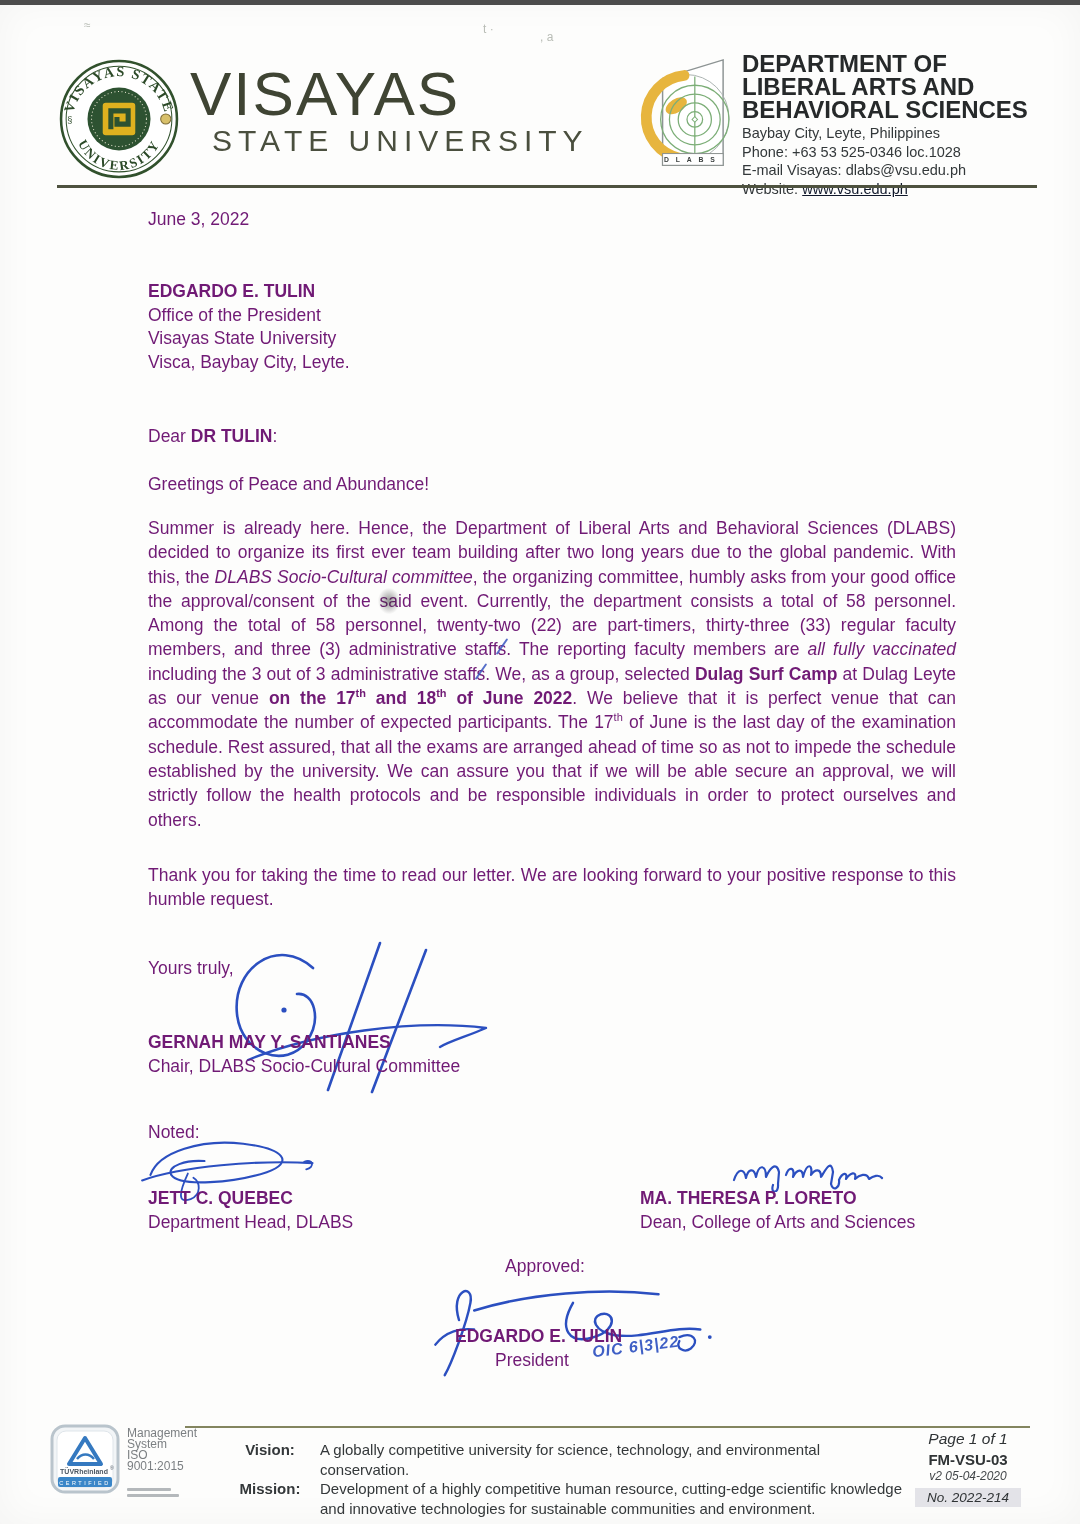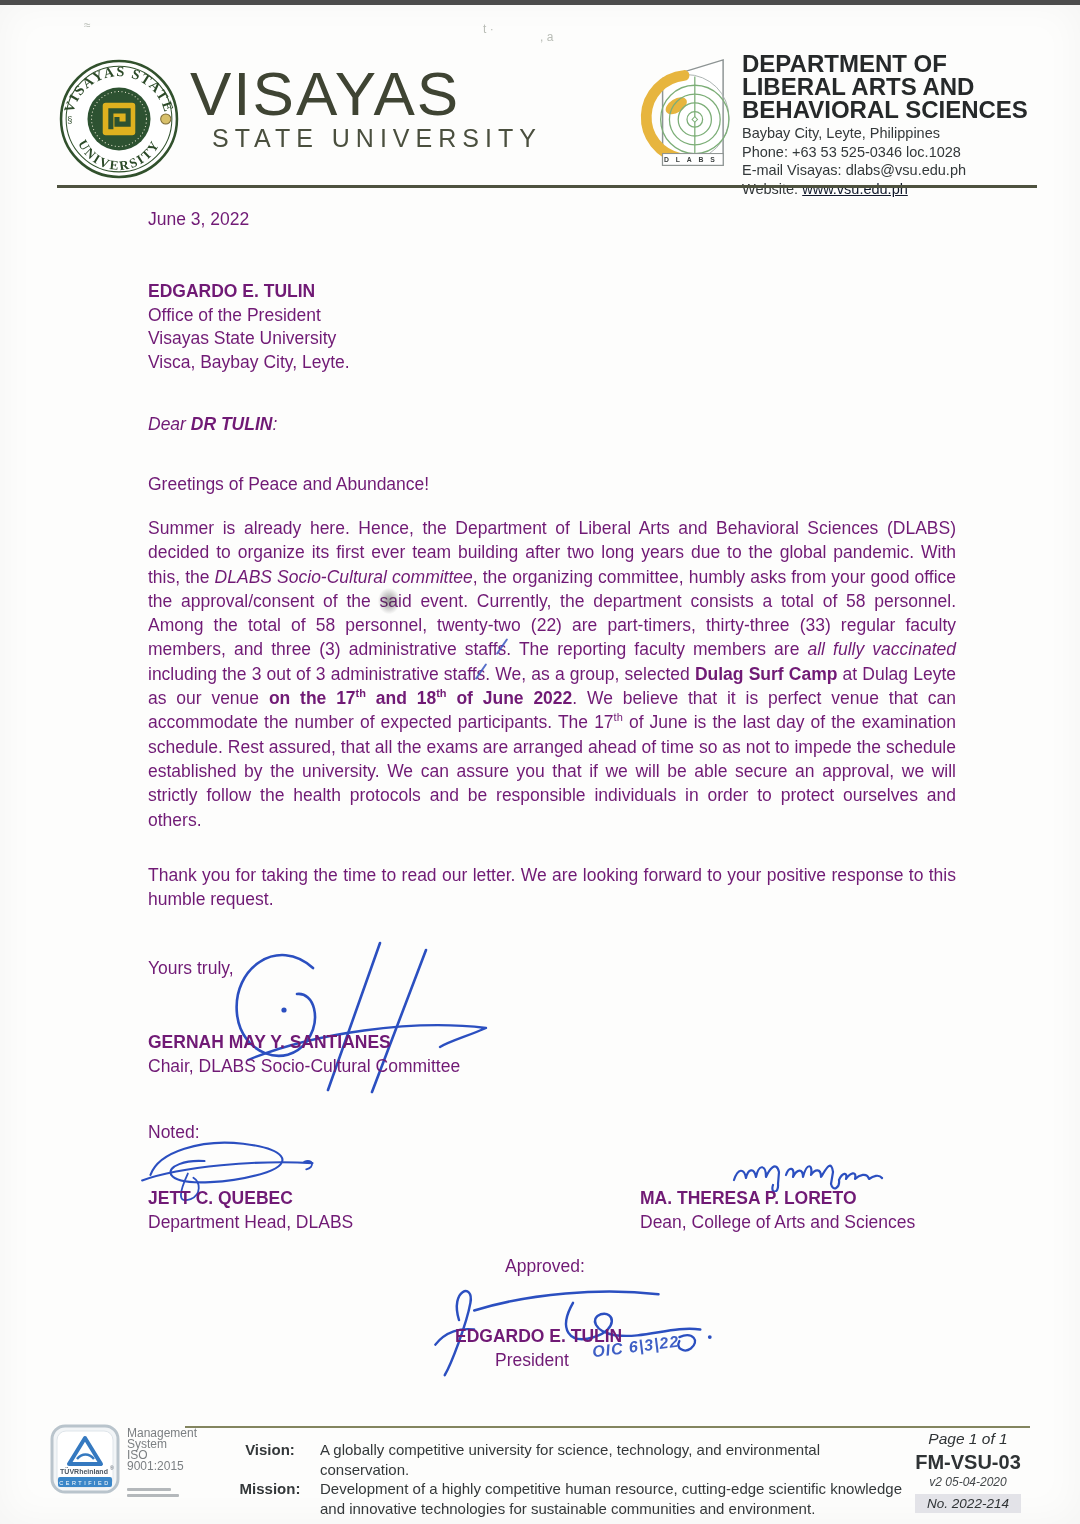--- a/index.html
+++ b/index.html
@@ -5,21 +5,21 @@
   html,body{margin:0;padding:0;background:#e8e8e8;}
   .page{position:relative;width:1080px;height:1524px;background:#fdfdfc;overflow:hidden;
         font-family:"Liberation Sans",sans-serif;color:#2e2e2e;box-shadow:inset 0 0 40px rgba(0,0,0,.04);}
   .topbar{position:absolute;top:0;left:0;width:100%;height:5px;background:#4c4c4c;}
   .artifact{position:absolute;color:#b9bdb6;font-size:12px;pointer-events:none;}
 
   
   .seal{position:absolute;left:58px;top:58px;width:122px;height:122px;}
   .wordmark{position:absolute;left:190px;top:62px;color:#3f4433;}
   .wordmark .big{font-size:62px;letter-spacing:2px;font-weight:400;line-height:64px;}
-  .wordmark .sub{font-size:25px;letter-spacing:6px;color:#4a4f3e;margin-left:22px;margin-top:-2px;}
+  .wordmark .sub{font-size:30px;letter-spacing:6px;color:#4a4f3e;margin-left:22px;margin-top:-2px;}
   .dlabs-logo{position:absolute;left:633px;top:55px;width:108px;height:122px;}
   .dept{position:absolute;left:742px;top:52px;width:300px;}
   .dept .name{font-weight:bold;font-size:24px;line-height:23px;color:#26292a;}
   .dept .contact{font-size:14.5px;line-height:18.5px;color:#33383a;margin-top:3px;}
   .dept a{color:#0f172a;}
   .hdr-rule{position:absolute;left:57px;top:185px;width:980px;height:2.5px;background:#4e523f;}
 
   
   .abs{position:absolute;}
   .body-text{font-size:17.5px;line-height:24.3px;color:#701a75;}
@@ -40,21 +40,21 @@
   .ftr-rule{position:absolute;left:185px;top:1426px;width:845px;height:2px;background:#83855f;}
   .tuv{position:absolute;left:50px;top:1424px;width:70px;height:80px;}
   .tuv-side{position:absolute;left:127px;top:1428px;width:80px;color:#7b7f82;font-size:12px;line-height:11px;}
   .tuv-bars div{height:3px;background:#b4b8bb;margin-top:3px;border-radius:1px;}
   .vm{position:absolute;left:220px;top:1440px;width:700px;font-size:15px;line-height:19.5px;color:#34383a;}
   .vm-row{display:flex;}
   .vm-label{width:100px;font-weight:bold;flex:none;text-align:center;}
   .vm-text{width:585px;}
   .ftr-right{position:absolute;left:898px;top:1430px;width:140px;text-align:center;color:#2f3335;}
   .ftr-right .pg{font-style:italic;font-size:15.5px;}
-  .ftr-right .code{font-weight:bold;font-size:20px;margin-top:3px;}
+  .ftr-right .code{font-weight:bold;font-size:15px;margin-top:3px;}
   .ftr-right .ver{font-style:italic;font-size:12px;margin-top:1px;color:#43474a;}
   .ftr-right .docno{display:inline-block;font-style:italic;font-size:13.5px;margin-top:5px;background:#e3e3e8;padding:2px 12px;}
 </style>
 </head>
 <body>
 
 <div class="page">
   <div class="topbar"></div>
   <div class="artifact" style="left:84px;top:18px;">≈</div>
   <div class="artifact" style="left:483px;top:22px;">t ·</div>
@@ -118,21 +118,21 @@
 
   <div class="abs body-text" style="left:148px;top:207px;">June 3, 2022</div>
 
   <div class="abs body-text" style="left:148px;top:280px;line-height:23.5px;">
     <div class="b">EDGARDO E. TULIN</div>
     <div>Office of the President</div>
     <div>Visayas State University</div>
     <div>Visca, Baybay City, Leyte.</div>
   </div>
 
-  <div class="abs body-text" style="left:148px;top:412px;font-style:italic;"><span>Dear </span><span class="seg-b">DR TULIN</span><span>:</span></div>
+  <div class="abs body-text" style="left:148px;top:424px;"><span>Dear </span><span class="seg-b">DR TULIN</span><span>:</span></div>
 
   <div class="abs body-text" style="left:148px;top:472px;">Greetings of Peace and Abundance!</div>
 
   <div class="abs body-text just" style="left:148px;top:516px;width:808px;"><span>Summer is already here. Hence, the Department of Liberal Arts and Behavioral Sciences (DLABS) decided to organize its first ever team building after two long years due to the global pandemic. With this, the </span><span class="seg-i">DLABS Socio-Cultural committee</span><span>, the organizing committee, humbly asks from your good office the approval/consent of the </span><span class="seg-sm">sa</span><span>id event. Currently, the department consists a total of 58 personnel. Among the total of 58 personnel, twenty-two (22) are part-timers, thirty-three (33) regular faculty members, and three (3) administrative staff</span><span class="seg-x">s</span><span>. The reporting faculty members are </span><span class="seg-i">all fully vaccinated</span><span> including the 3 out of 3 administrative staff</span><span class="seg-x">s</span><span>. We, as a group, selected </span><span class="seg-b">Dulag Surf Camp</span><span> at Dulag Leyte as our venue </span><span class="seg-b">on the 17</span><span class="seg-b seg-sup">th</span><span class="seg-b"> and 18</span><span class="seg-b seg-sup">th</span><span class="seg-b"> of June 2022</span><span>. We believe that it is perfect venue that can accommodate the number of expected participants. The 17</span><span class="seg-sup">th</span><span> of June is the last day of the examination schedule. Rest assured, that all the exams are arranged ahead of time so as not to impede the schedule established by the university. We can assure you that if we will be able secure an approval, we will strictly follow the health protocols and be responsible individuals in order to protect ourselves and others.</span></div>
 
   <div class="abs body-text just" style="left:148px;top:863px;width:808px;">Thank you for taking the time to read our letter. We are looking forward to your positive response to this humble request.</div>
 
   <div class="abs body-text" style="left:148px;top:956px;">Yours truly,</div>
 
   <svg class="sig" style="left:218px;top:940px;width:295px;height:155px;" viewBox="0 0 295 155">

